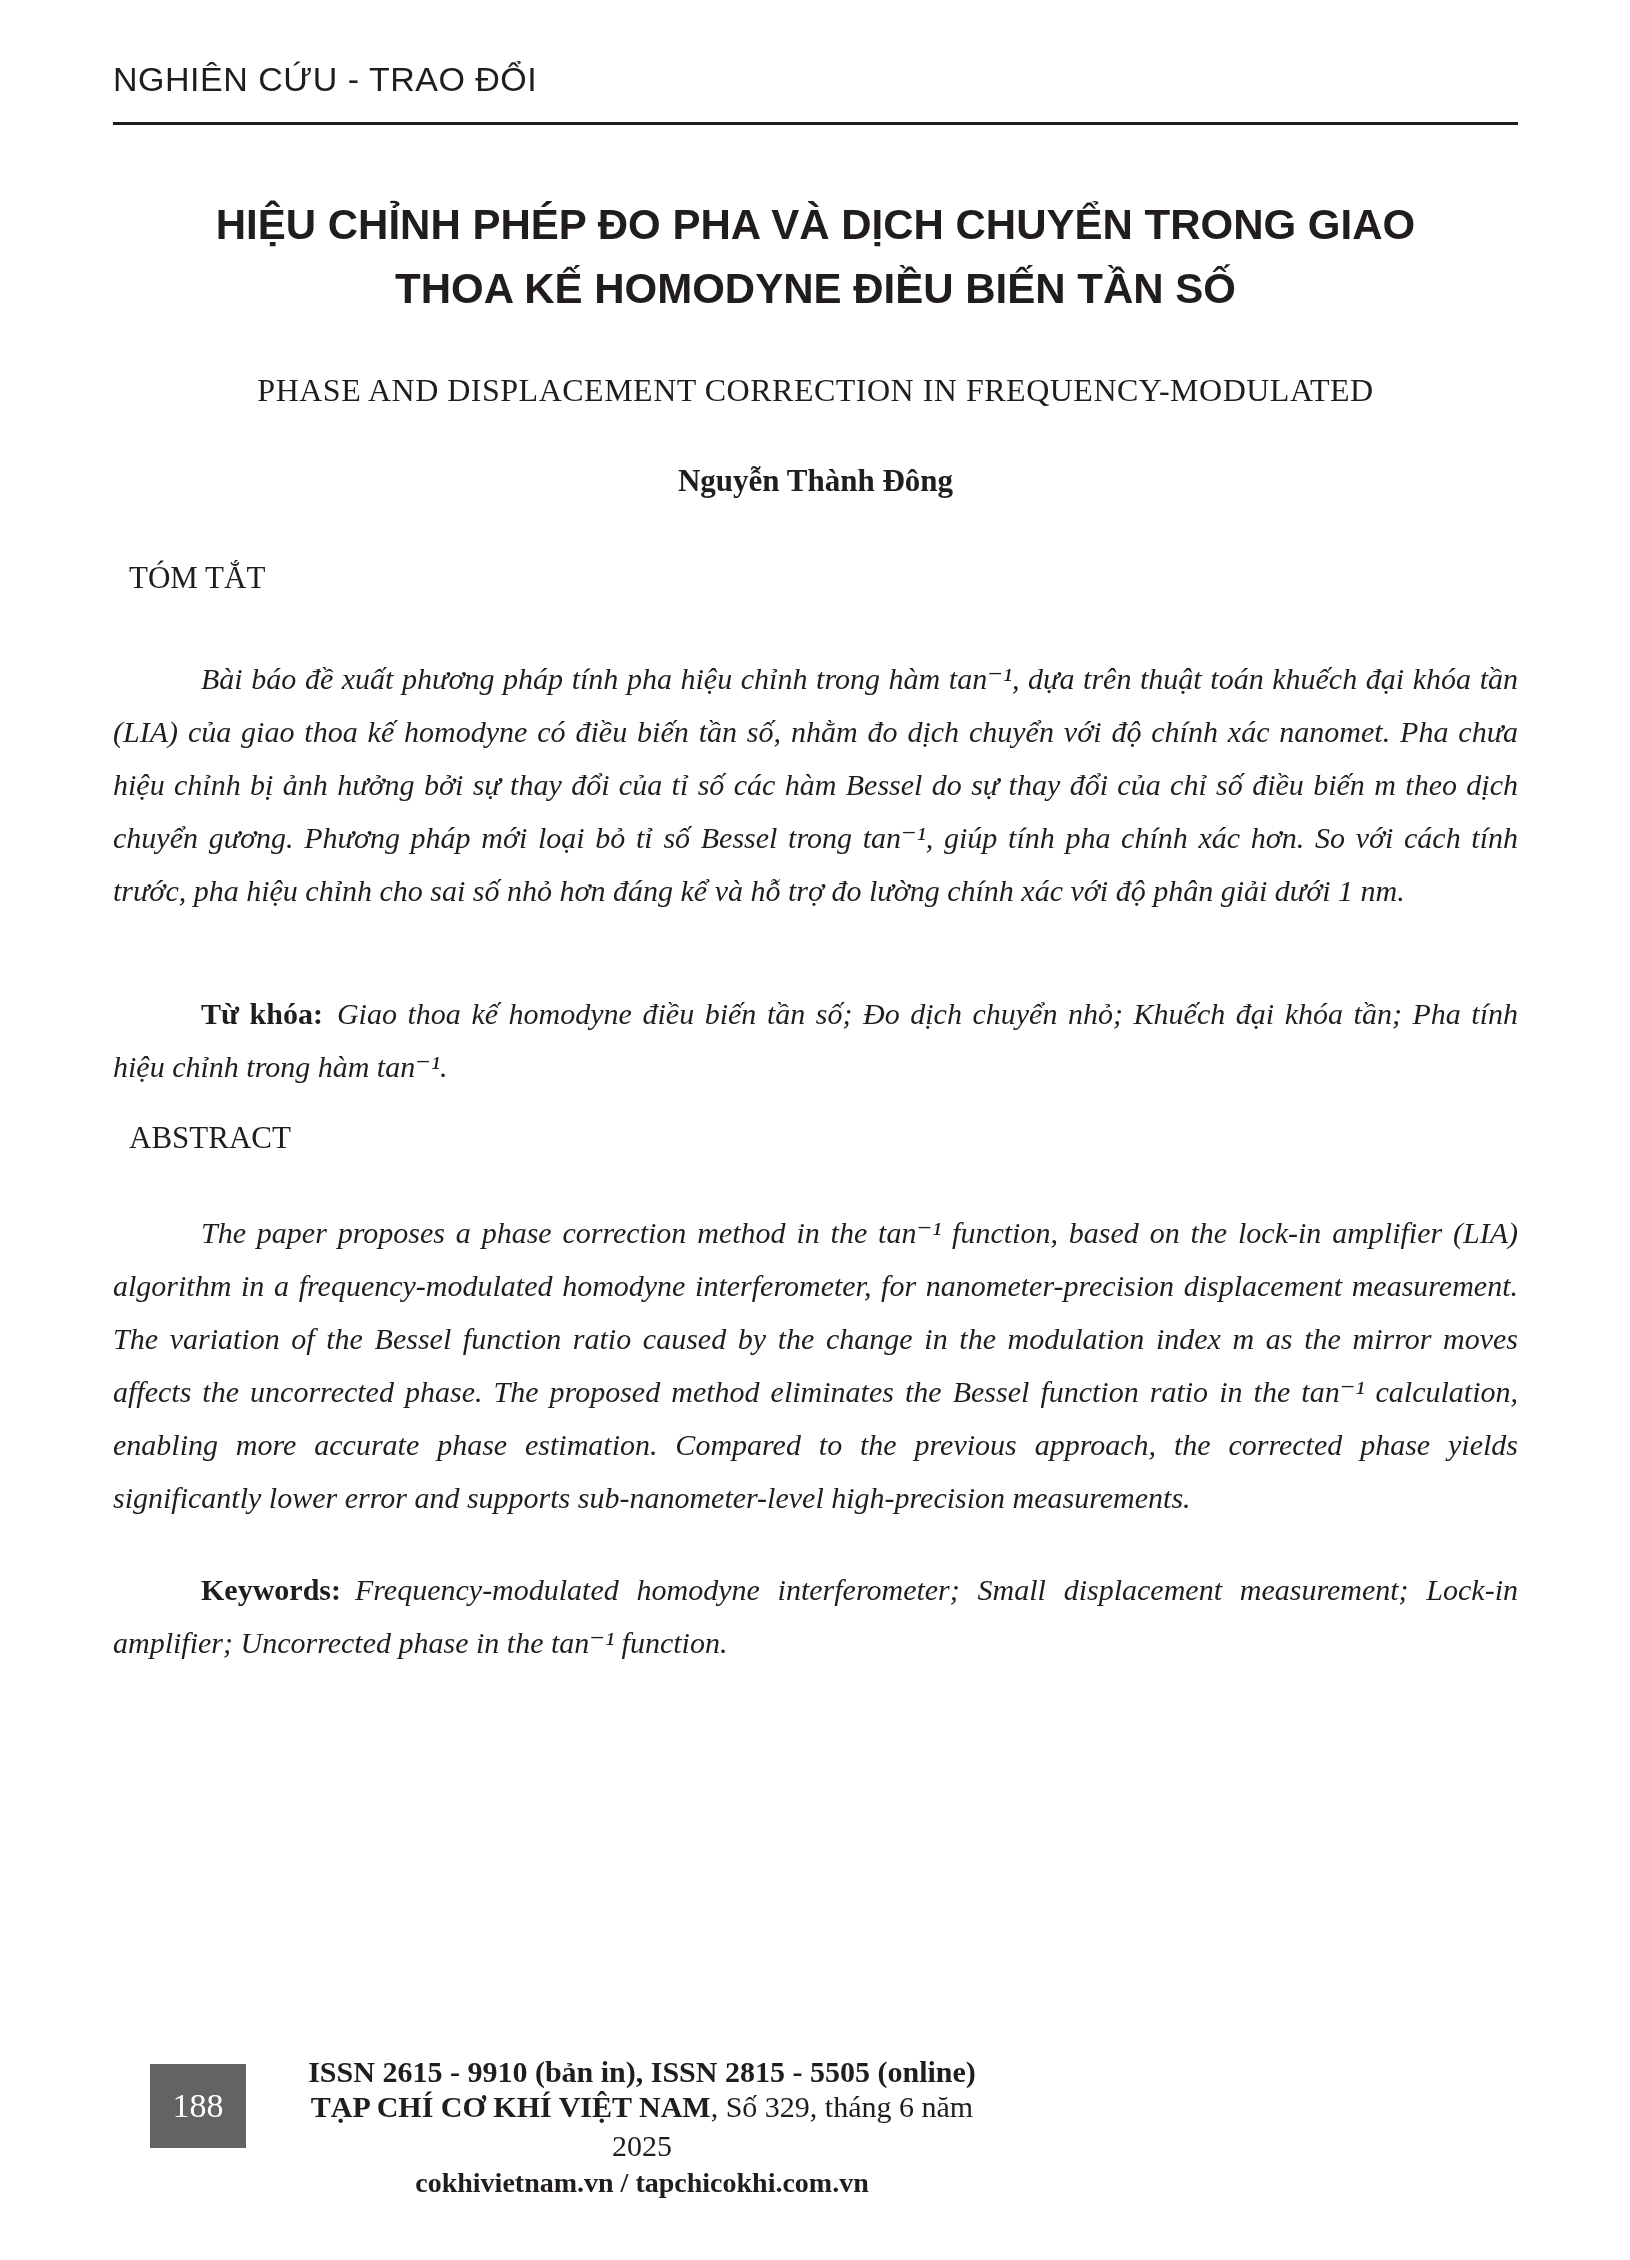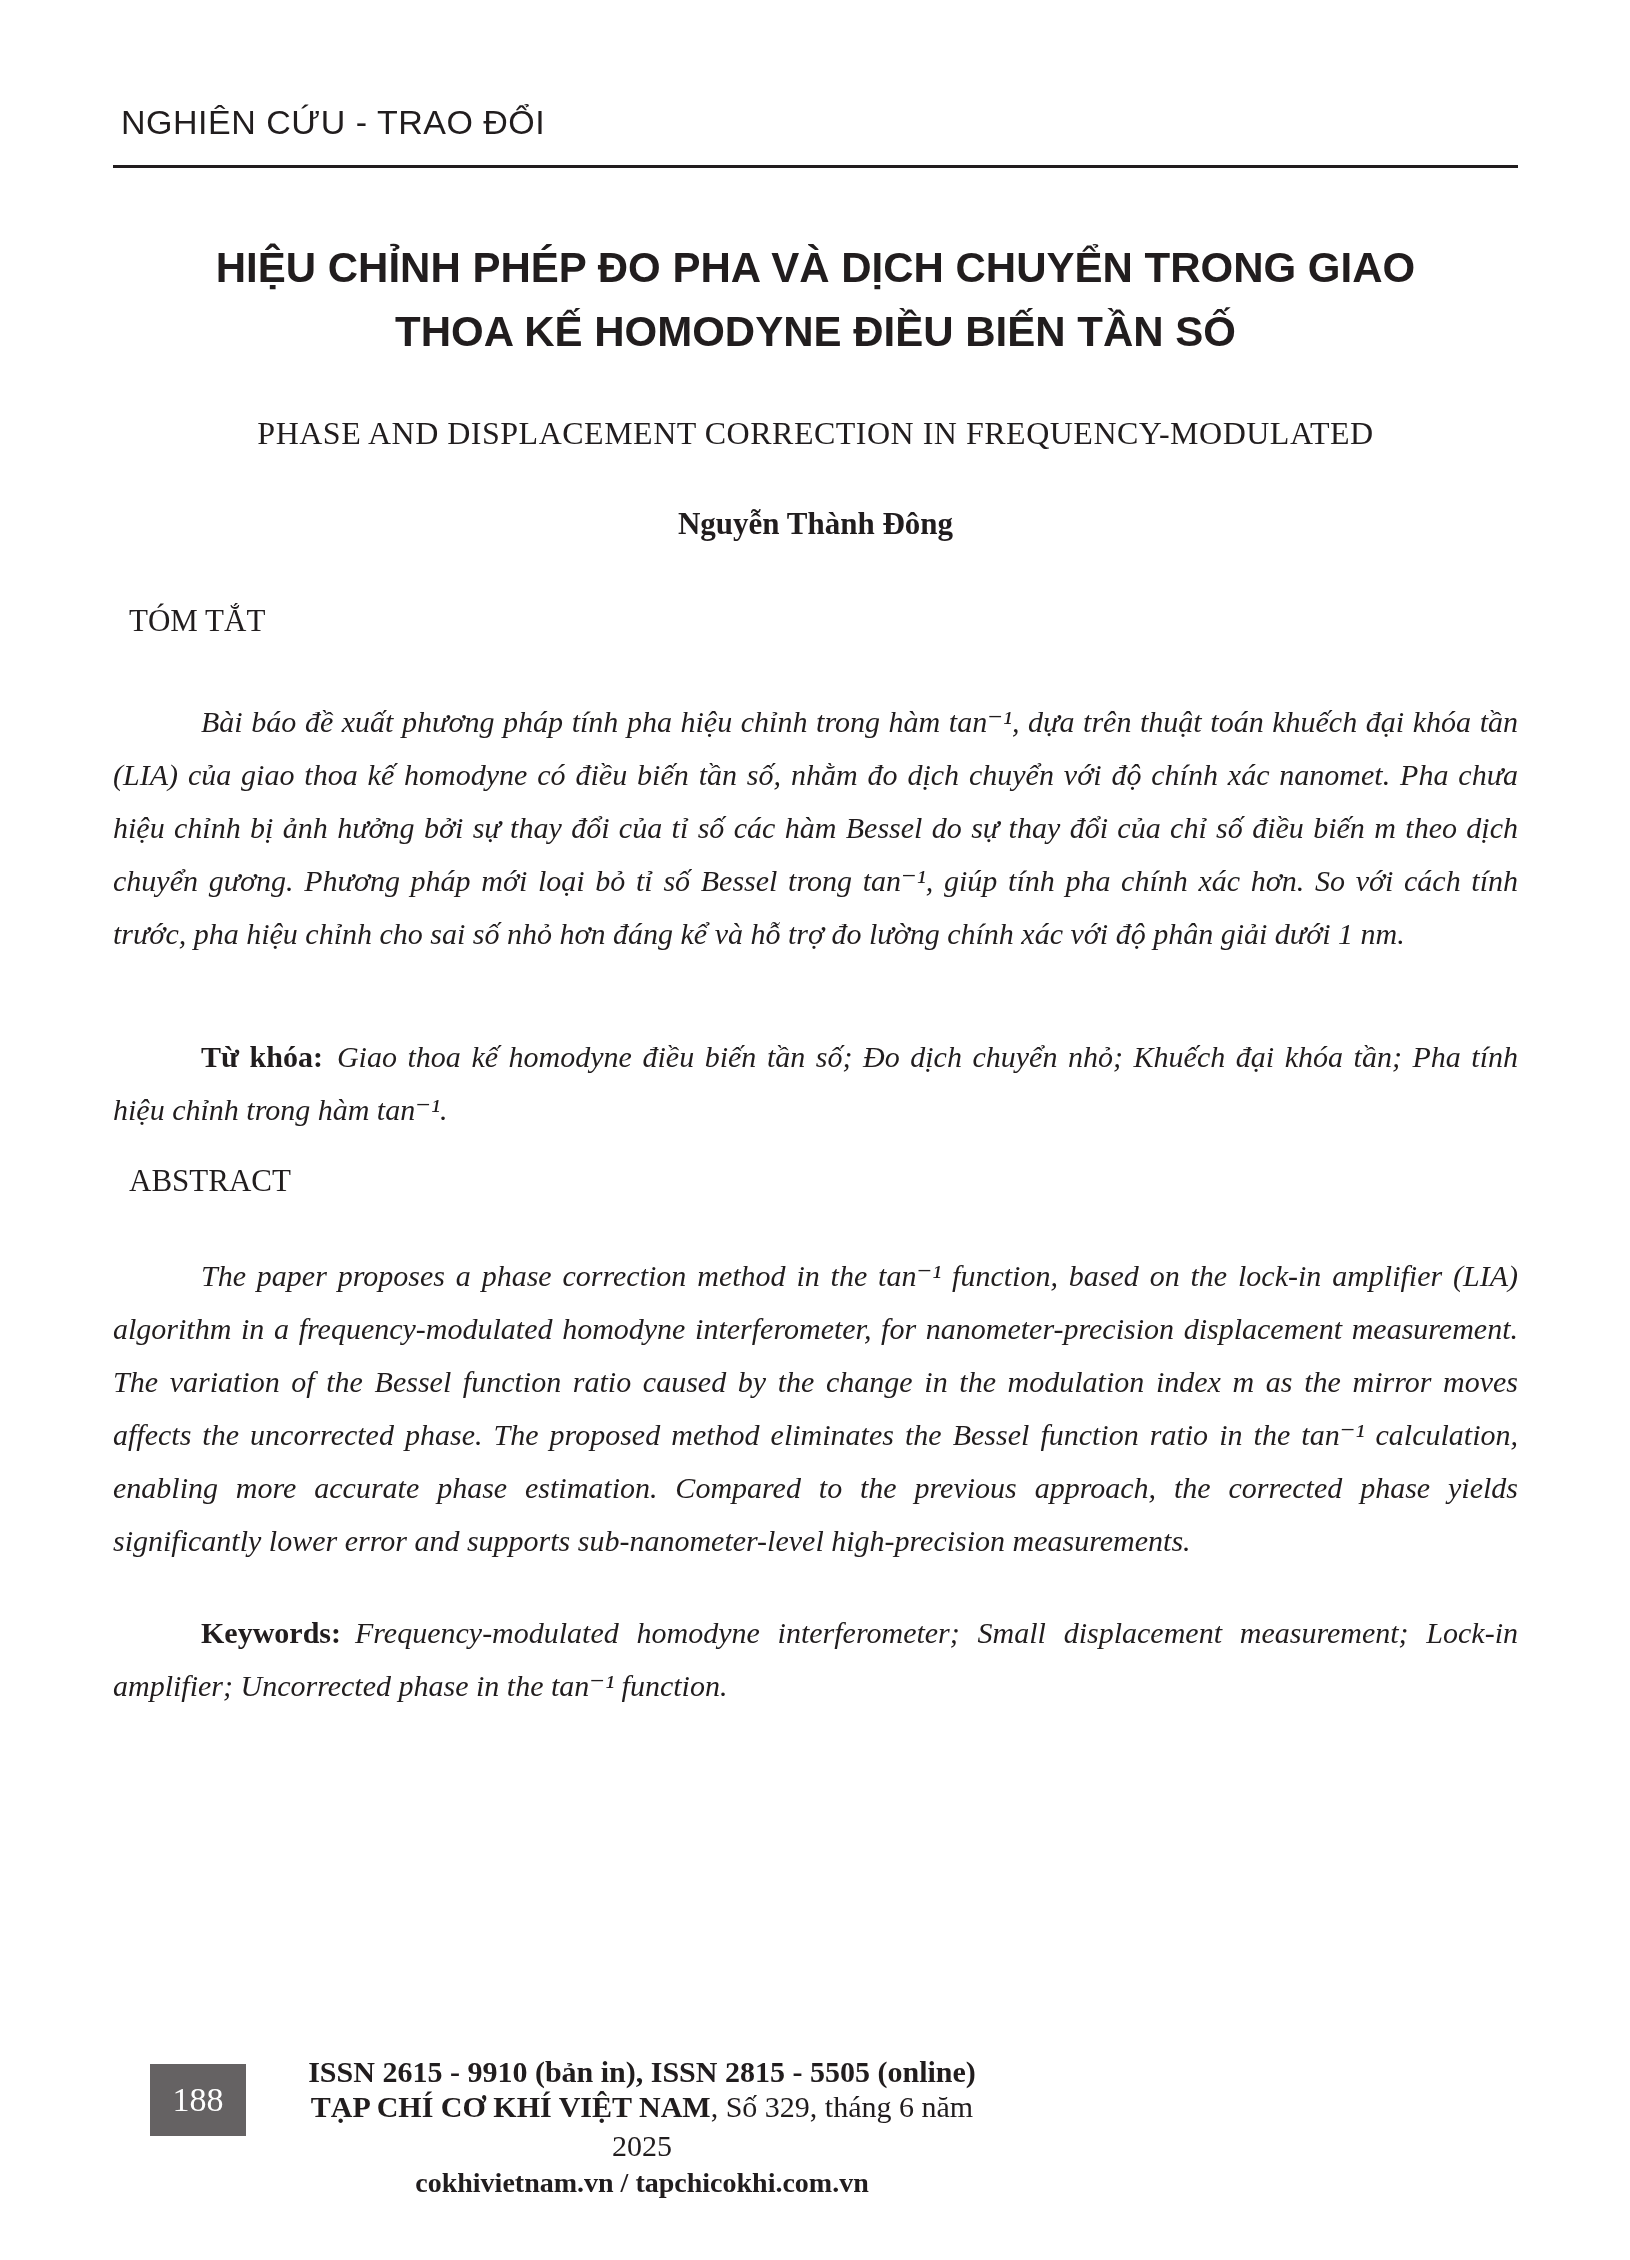--- a/index.html
+++ b/index.html
@@ -16,22 +16,22 @@
     overflow: hidden;
     margin: 0 auto;
   }
   .content {
     position: absolute;
     left: 113px;
     right: 112px;
     top: 0;
   }
   .kicker {
-    margin: 8px;
-    padding-top: 94px;
+    margin: 0;
+    padding-top: 59px;
     font-family: "Liberation Sans", "DejaVu Sans", sans-serif;
     font-size: 34px;
     line-height: 40px;
     font-weight: 400;
     letter-spacing: 0.5px;
     color: #211d1e;
   }
   .rule {
     border: none;
     height: 3px;
@@ -98,21 +98,21 @@
   .footer {
     position: absolute;
     left: 150px;
     top: 2056px;
     display: flex;
     align-items: flex-start;
   }
   .pagenum {
     margin-top: 8px;
     width: 96px;
-    height: 72px;
+    height: 84px;
     background: #656263;
     color: #ffffff;
     font-size: 34px;
     display: flex;
     align-items: center;
     justify-content: center;
     flex: none;
   }
   .footer-text {
     margin-left: 34px;

